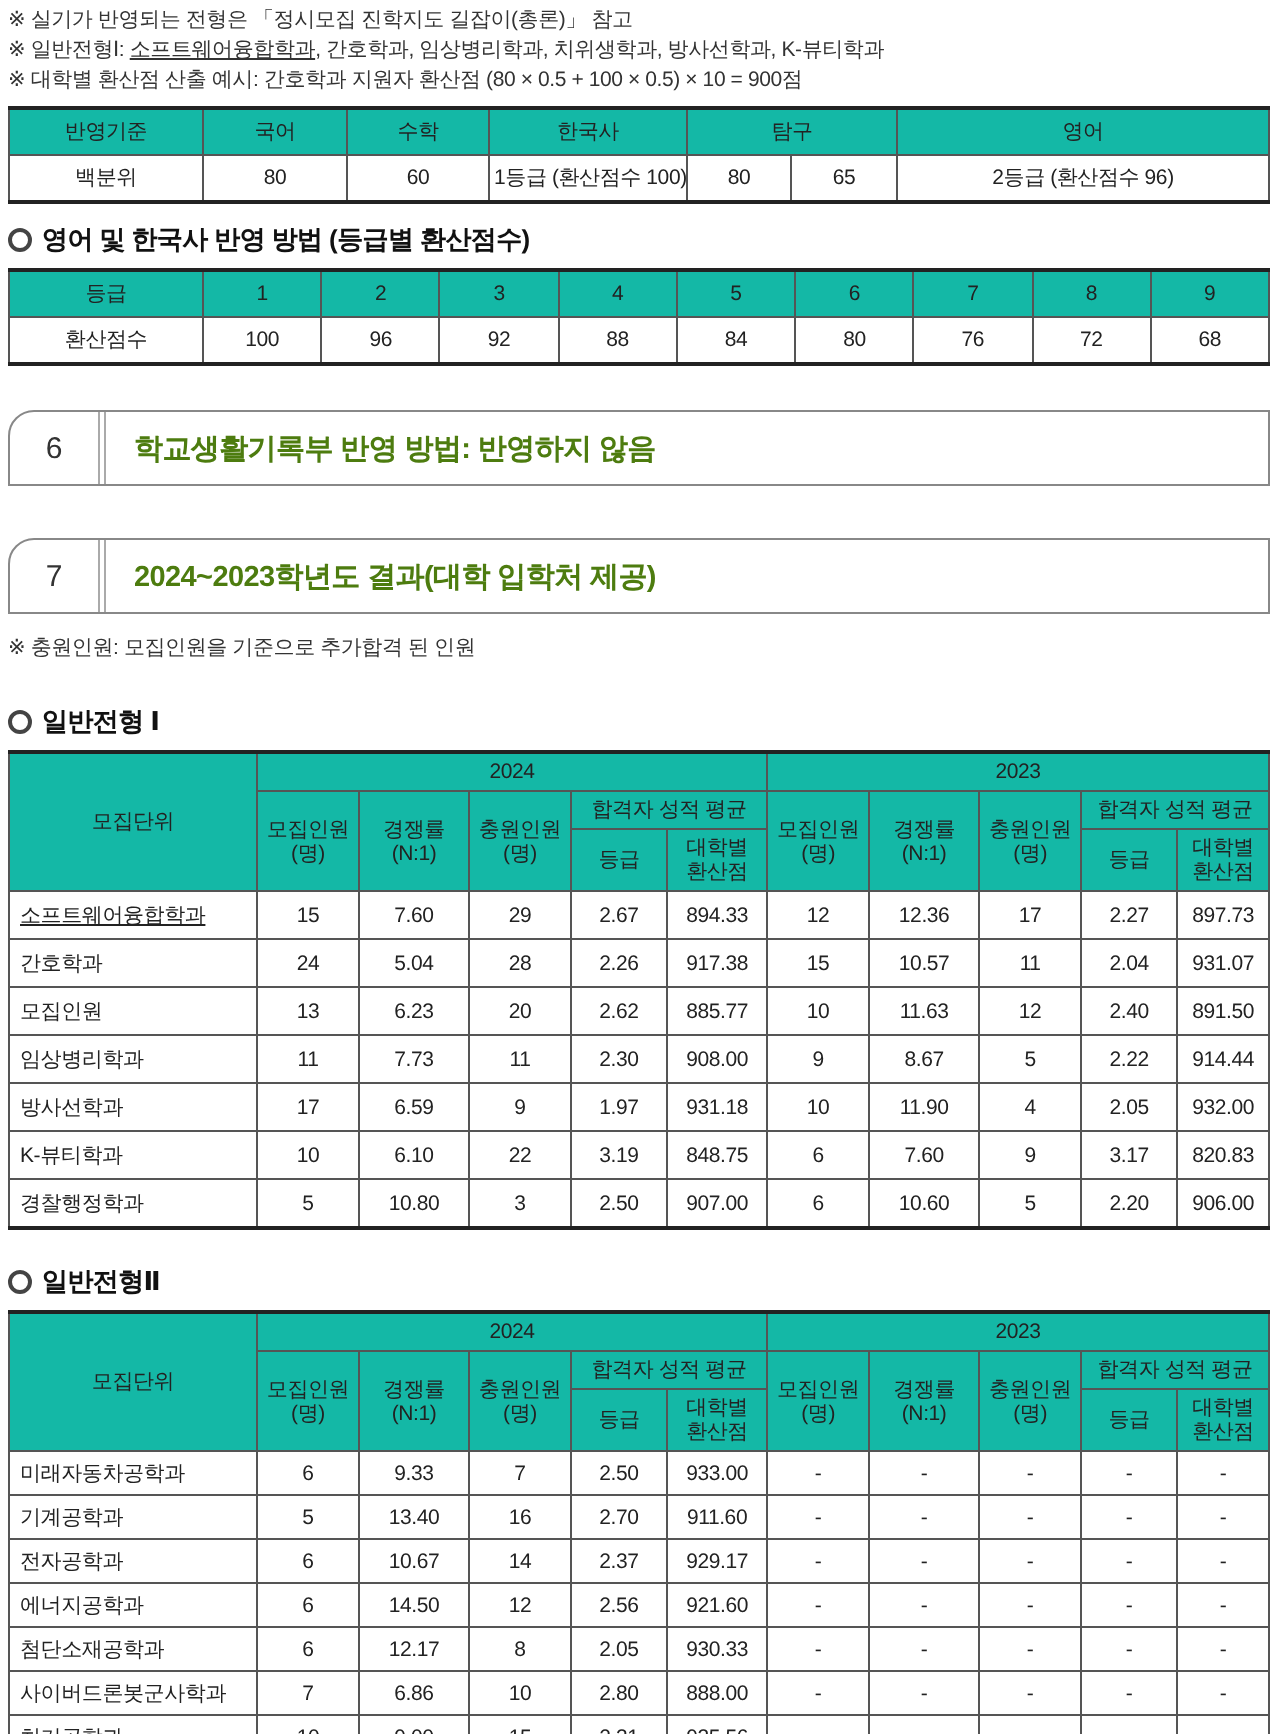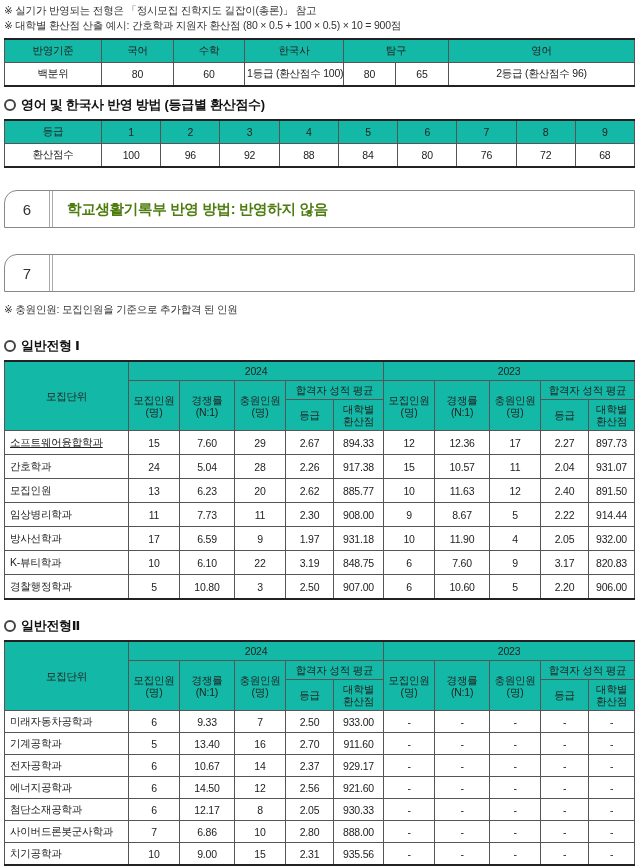--- a/index.html
+++ b/index.html
@@ -70,20 +70,21 @@
   .t1 td { padding-top:4px; padding-bottom:4px; }
   .t2 td { padding-top:3px; padding-bottom:3px; }
   .t2-heading { margin-top:17px;align-items:center; }
   td.u { text-decoration:underline; }
 </style>
 </head>
 <body>
 
 <div class="notes-top">
   <div class="note">※ 실기가 반영되는 전형은 「정시모집 진학지도 길잡이(총론)」 참고</div>
+  <div class="note"><span>※ 일반전형Ⅰ: </span><span class="u">소프트웨어융합학과</span><span>, 간호학과, 임상병리학과, 치위생학과, 방사선학과, K-뷰티학과</span></div>
   <div class="note">※ 대학별 환산점 산출 예시: 간호학과 지원자 환산점 (80 × 0.5 + 100 × 0.5) × 10 = 900점</div>
 </div>
 
 <table class="doc-table reflection-table">
   <colgroup>
     <col style="width:97px">
       <col style="width:72px">
       <col style="width:71px">
     <col style="width:99px">
       <col style="width:52px">
@@ -155,20 +156,21 @@
 
 <div class="section-header sh6">
   <div class="num">6</div>
   <div class="divider"></div>
   <div class="title">학교생활기록부 반영 방법: 반영하지 않음</div>
 </div>
 
 <div class="section-header sh7">
   <div class="num">7</div>
   <div class="divider"></div>
+  <div class="title">2024~2023학년도 결과(대학 입학처 제공)</div>
 </div>
 
 <div class="result-notes">
   <div class="note">※ 충원인원: 모집인원을 기준으로 추가합격 된 인원</div>
 </div>
 
 <div class="sub-heading" style="margin-top:20px">
   <span class="ring"></span>
   <span>일반전형 Ⅰ</span>
 </div>

